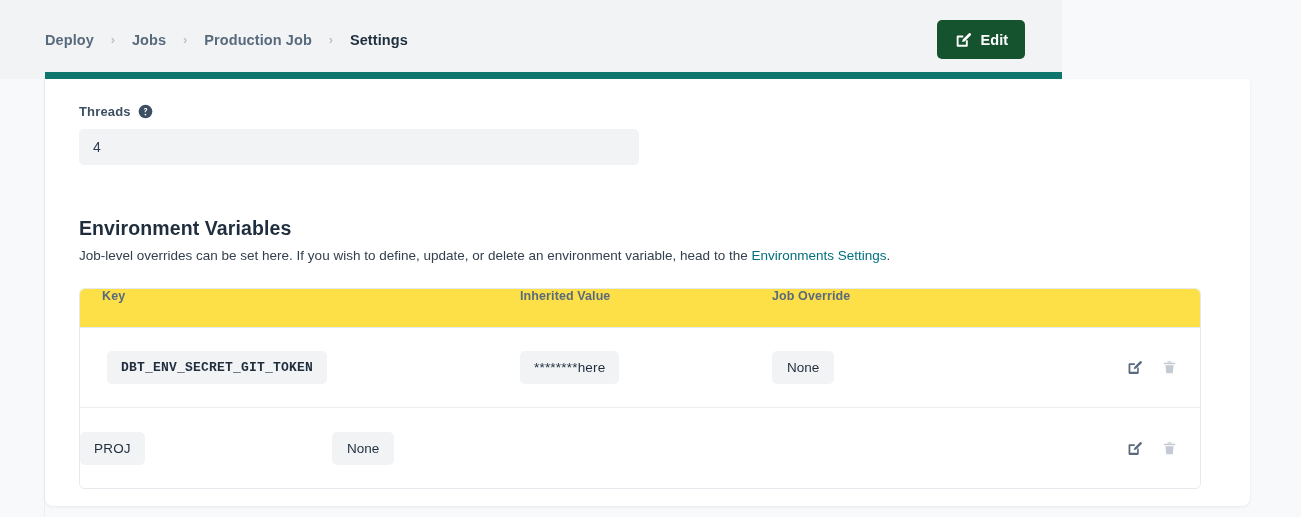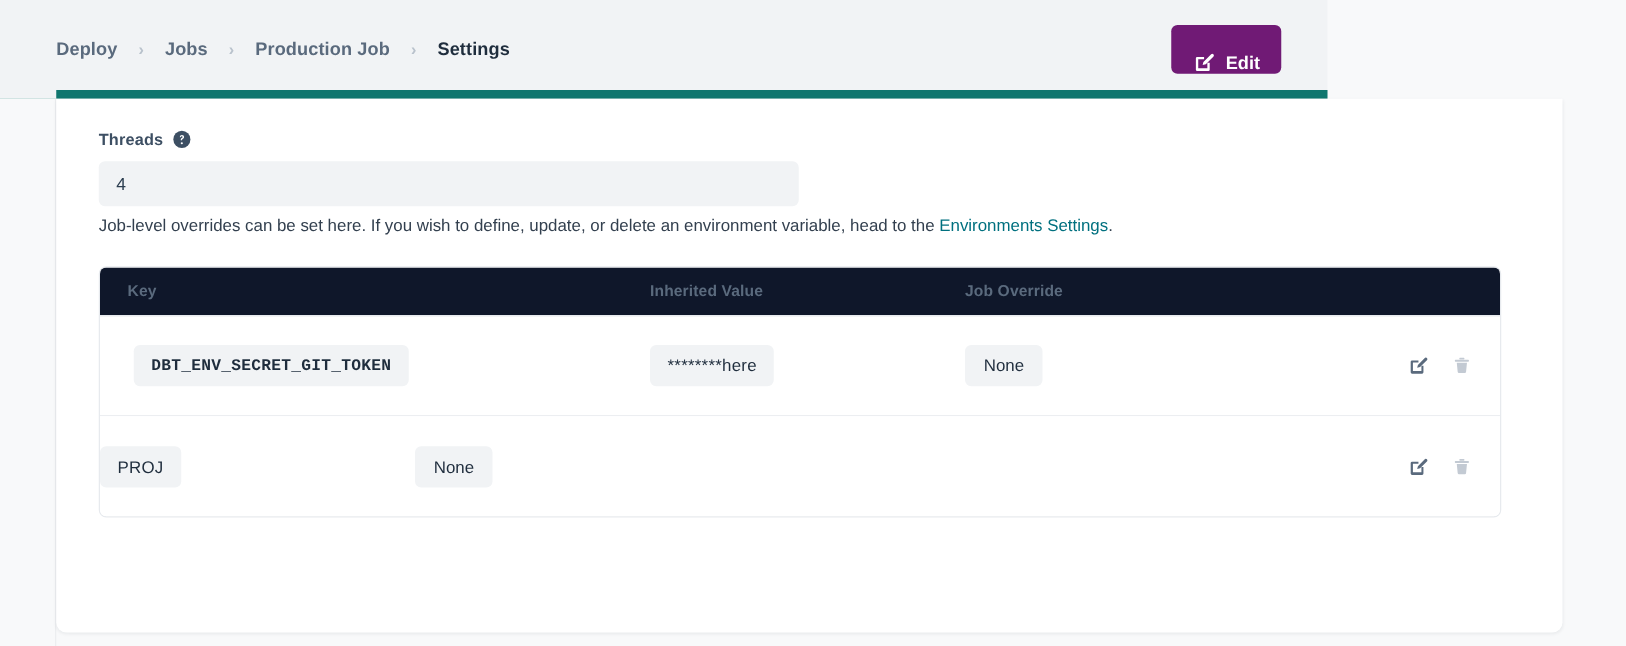--- a/index.html
+++ b/index.html
@@ -61,26 +61,26 @@
     user-select: none;
   }
 
   .edit-btn {
     position: absolute;
     right: 37px;
     top: 20px;
     height: 39px;
     min-width: 87px;
     padding: 0 17px;
-    background: #701a75;
+    background: #14532d;
     color: #ffffff;
     border: none;
     border-radius: 5px;
     display: flex;
-    align-items: flex-end;
+    align-items: center;
     gap: 9px;
     font-family: "Liberation Sans", sans-serif;
     font-size: 14.5px;
     font-weight: bold;
     cursor: pointer;
     margin-left: 20px;
   }
   .edit-btn svg { display: block; }
 
   
@@ -170,23 +170,23 @@
   .table {
     margin-top: 23px;
     width: 1122px;
     border: 1px solid #e7eaee;
     border-radius: 6px;
     overflow: hidden;
     background: #fff;
   }
   .thead {
     display: flex;
-    align-items: center;
+    align-items: flex-start;
     height: 39px;
-    background: #0f172a;
+    background: #fde047;
     border-bottom: 1px solid #e7eaee;
   }
   .th {
     font-size: 12.5px;
     font-weight: bold;
     color: #5a6a7d;
     letter-spacing: .1px;
   }
   .row {
     display: flex;
@@ -280,20 +280,21 @@
           <circle cx="8" cy="8" r="7.3" fill="#3d4f63"></circle>
           <path d="M6.25 6.1c0-1 .8-1.75 1.85-1.75 1.05 0 1.8.68 1.8 1.6 0 .75-.38 1.13-1.02 1.56-.5.34-.68.57-.68 1.02v.3H7.05v-.45c0-.7.26-1.07.9-1.5.5-.34.68-.53.68-.9 0-.4-.3-.68-.78-.68-.5 0-.82.3-.86.8H6.25Z" fill="#ffffff"></path>
           <circle cx="7.95" cy="11.3" r=".92" fill="#ffffff"></circle>
         </svg>
       </span>
     </div>
     <div class="readonly-input">
       <span>4</span>
     </div>
 
+    <div class="section-title">Environment Variables</div>
     <div class="section-desc">
       <span>Job-level overrides can be set here. If you wish to define, update, or delete an environment variable, head to the </span><a href="#">Environments Settings</a><span>.</span>
     </div>
 
     <div class="table">
 
       <div class="thead">
         <div class="col-key">
           <span class="th">Key</span>
         </div>

